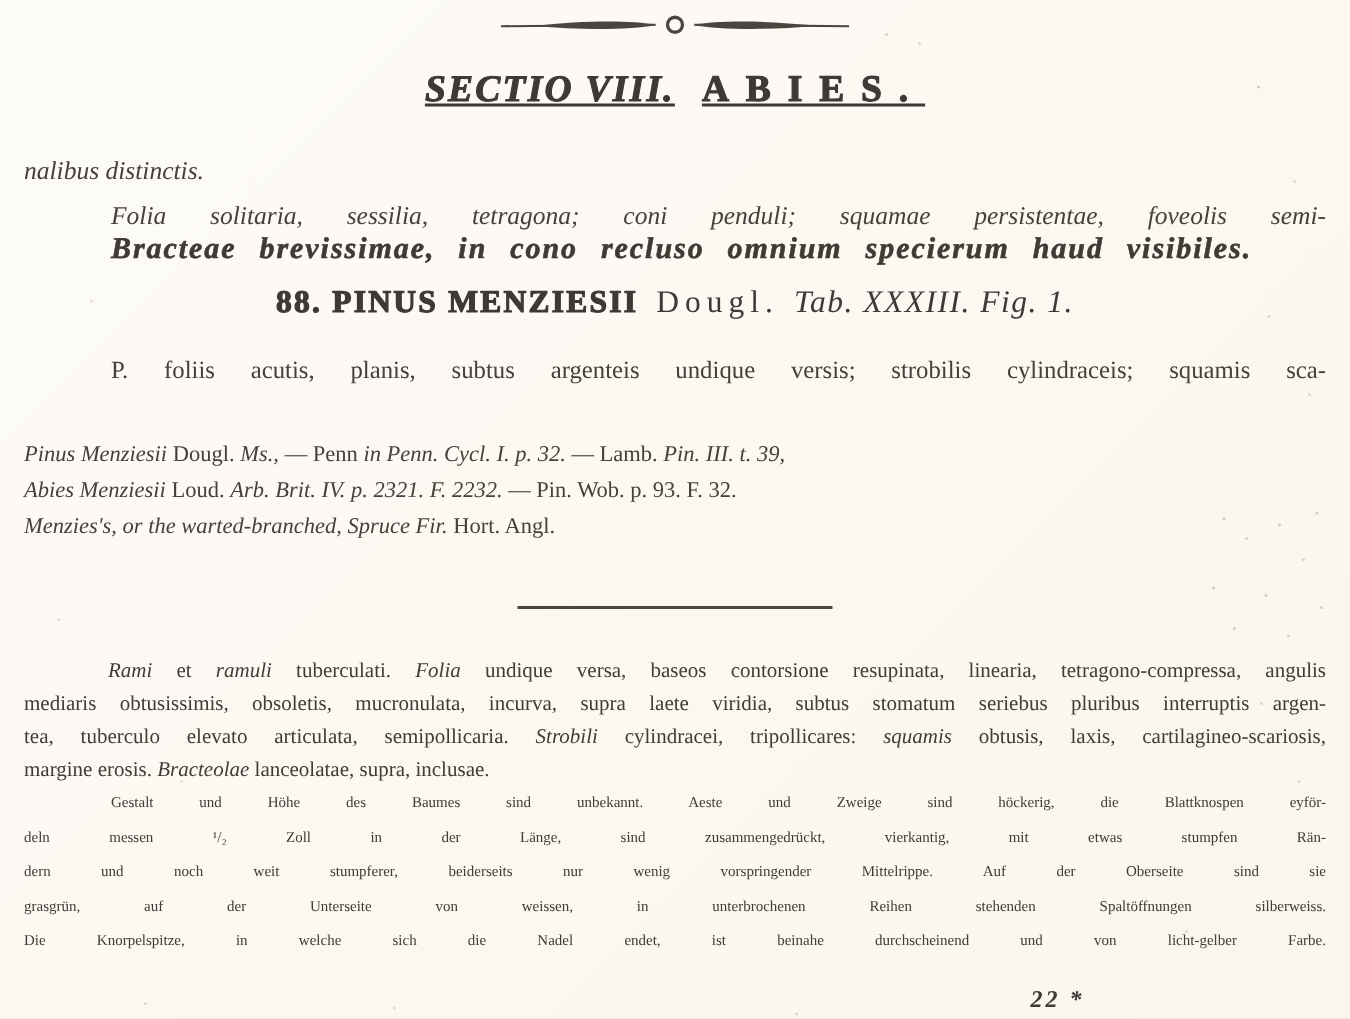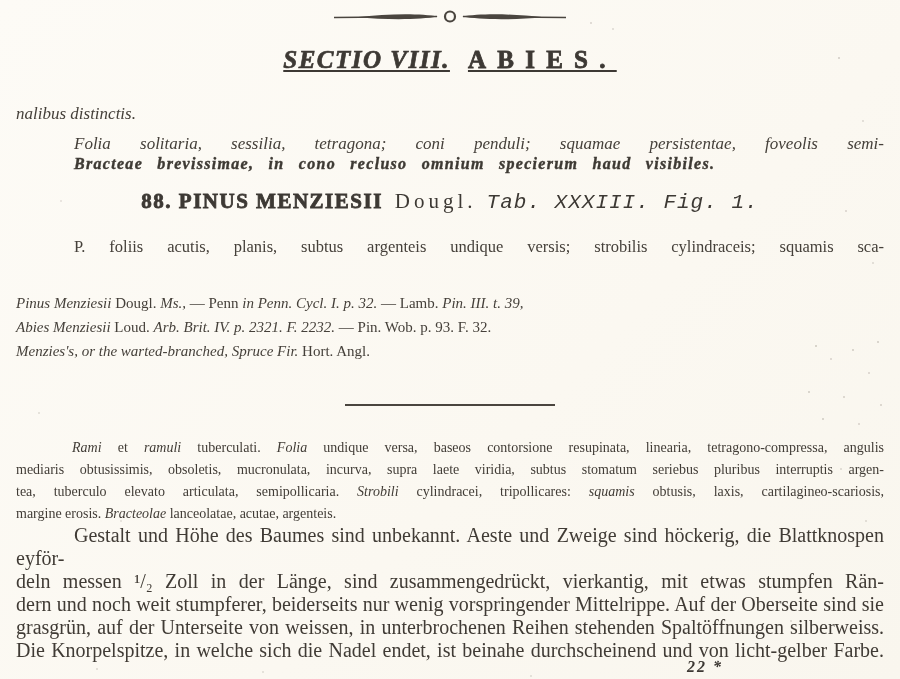--- a/index.html
+++ b/index.html
@@ -36,40 +36,40 @@
   .bd { font-weight:bold; }
 
   .ornament { position:absolute; top:7px; left:50%; transform:translateX(-50%); }
 
   .sectio { position:absolute; top:46px; left:0; right:0; margin:0;
             text-align:center; font-size:25px; color:#3d3934; font-weight:bold;text-decoration:underline; }
   .sec-it  { font-style:italic; letter-spacing:1.5px; -webkit-text-stroke:0.7px currentColor; margin-right:18px; }
   .sec-caps{ letter-spacing:0.45em; -webkit-text-stroke:0.8px currentColor; }
 
   .diagnosis { top:99px;  font-size:17px;   line-height:30px; font-style:italic; }
-  .bractea   { top:155px; font-size:16px;   padding-left:58px;
+  .bractea   { top:155px; font-size:20px;   padding-left:58px;
                letter-spacing:1.3px; word-spacing:9px; color:#3e3a34; }
   .bractea .tline span { font-style:italic; font-weight:bold; -webkit-text-stroke:0.4px currentColor; }
 
   .species { position:absolute; top:189px; left:0; right:0; margin:0;
              text-align:center; font-size:21px; font-weight:normal; color:#3d3934; }
   .sp-name { font-weight:bold; -webkit-text-stroke:0.8px currentColor; letter-spacing:1.5px; }
   .sp-auth { letter-spacing:4px; margin:0 10px 0 12px; }
-  .sp-ref  { font-style:italic; letter-spacing:1px;font-family:Liberation Mono, monospace; }
+  .sp-ref  { font-style:italic; letter-spacing:1px; }
 
   .sp-diag  { top:234px; font-size:16.5px; line-height:26px; }
   .synonymy { top:291px; font-size:15px;   line-height:24px; }
   .synonymy .tline { margin-bottom:0; }
 
   .rule { position:absolute; top:404px; left:50%; transform:translateX(-50%);
           width:210px; height:2px; background:#4a453f; }
 
   .latin  { top:437px; font-size:14px; line-height:22px; color:#413c36; }
   .latin .tline.indent { text-indent:56px; }
-  .german { top:524px; font-size:20px;   line-height:23px; color:#403b35; }
+  .german { top:524px; font-size:10px;   line-height:23px; color:#403b35; }
 
   .sig { position:absolute; top:658px; left:687px; font-size:16px; font-weight:bold;
          letter-spacing:2px; color:#3d3934;font-style:italic; }
 </style>
 </head>
 <body>
 
 <div class="page">
 
   <div class="ornament">
@@ -108,21 +108,21 @@
       <div class="tline"><span class="it">Abies Menziesii</span><span> Loud. </span><span class="it">Arb. Brit. IV. p. 2321. F. 2232.</span><span> — Pin. Wob. p. 93. F. 32.</span></div>
       <div class="tline"><span class="it">Menzies's, or the warted-branched, Spruce Fir.</span><span> Hort. Angl.</span></div>
     </div>
 
   <div class="rule"></div>
 
   <div class="blk latin">
       <div class="tline indent just"><span class="it">Rami</span><span> et </span><span class="it">ramuli</span><span> tuberculati. </span><span class="it">Folia</span><span> undique versa, baseos contorsione resupinata, linearia, tetragono-compressa, angulis</span></div>
       <div class="tline just"><span>mediaris obtusissimis, obsoletis, mucronulata, incurva, supra laete viridia, subtus stomatum seriebus pluribus interruptis argen-</span></div>
       <div class="tline just"><span>tea, tuberculo elevato articulata, semipollicaria. </span><span class="it">Strobili</span><span> cylindracei, tripollicares: </span><span class="it">squamis</span><span> obtusis, laxis, cartilagineo-scariosis,</span></div>
-      <div class="tline"><span>margine erosis. </span><span class="it">Bracteolae</span><span> lanceolatae, acutae, argenteis.</span></div>
+      <div class="tline"><span>margine erosis. </span><span class="it">Bracteolae</span><span> lanceolatae, supra, inclusae.</span></div>
     </div>
 
   <div class="blk german">
       <div class="tline indent just"><span>Gestalt und Höhe des Baumes sind unbekannt. Aeste und Zweige sind höckerig, die Blattknospen eyför-</span></div>
       <div class="tline just"><span>deln messen ¹/₂ Zoll in der Länge, sind zusammengedrückt, vierkantig, mit etwas stumpfen Rän-</span></div>
       <div class="tline just"><span>dern und noch weit stumpferer, beiderseits nur wenig vorspringender Mittelrippe. Auf der Oberseite sind sie</span></div>
       <div class="tline just"><span>grasgrün, auf der Unterseite von weissen, in unterbrochenen Reihen stehenden Spaltöffnungen silberweiss.</span></div>
       <div class="tline just"><span>Die Knorpelspitze, in welche sich die Nadel endet, ist beinahe durchscheinend und von licht-gelber Farbe.</span></div>
     </div>
 

